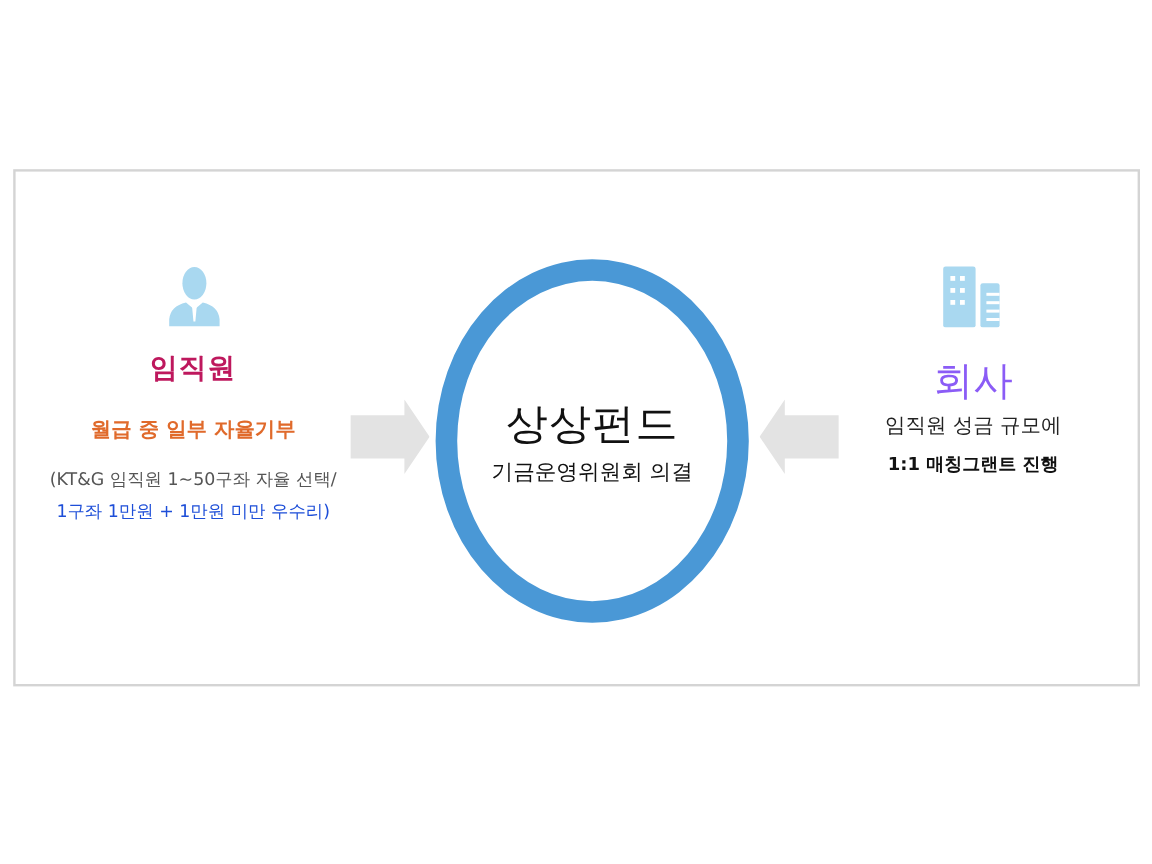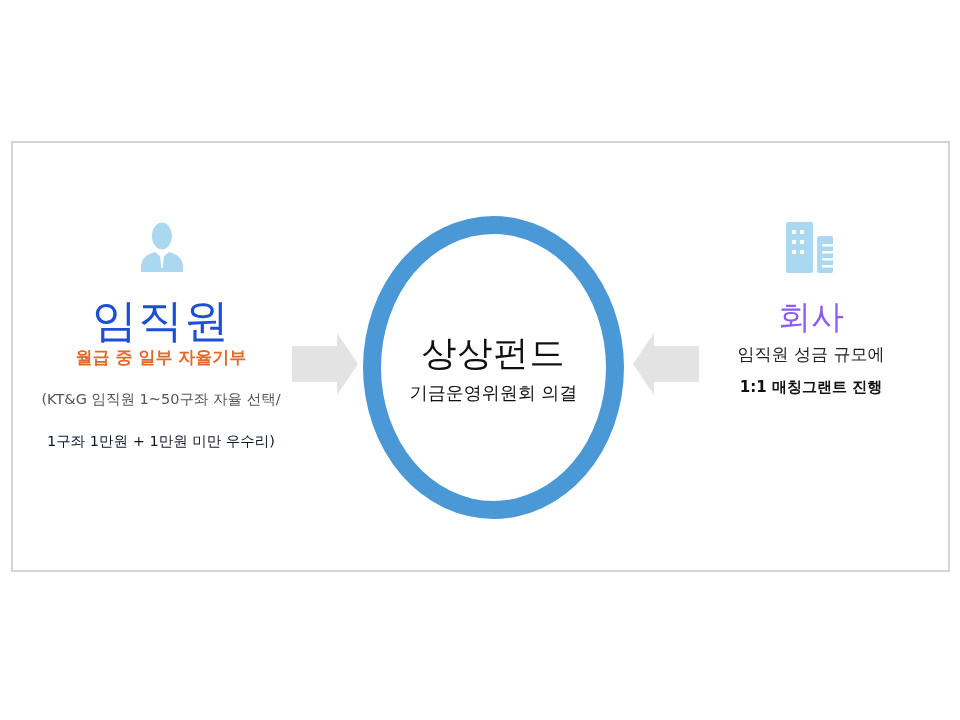--- a/index.html
+++ b/index.html
@@ -9,24 +9,24 @@
   }
   .frame {
     position:absolute; left:11px; top:141px; width:935px; height:427px;
     border:2px solid #d4d4d4; box-sizing:content-box; background:#ffffff;
   }
   .abs { position:absolute; }
   .center-text { text-align:center; white-space:nowrap; }
 
   
   .person-icon { left:139px; top:222px; width:46px; height:50px; }
-  .left-title { left:61px; width:200px; top:291px; font-size:45px; font-weight:normal; color:#1d4ed8; letter-spacing:1px; }
+  .left-title { left:61px; width:200px; top:291px; font-size:23px; font-weight:bold; color:#be185d; letter-spacing:1px; }
   .left-sub { left:11px; width:300px; top:346px; font-size:17px; font-weight:bold; color:#e06a2b;text-align:center; }
   .left-note1 { left:11px; width:300px; top:390px; font-size:14.5px; color:#555555; }
-  .left-note2 { left:11px; width:300px; top:432px; font-size:14.5px; color:#0f172a; }
+  .left-note2 { left:11px; width:300px; top:417px; font-size:14.5px; color:#1d4ed8; }
 
   
   .arrow-right { left:292px; top:333px; width:66px; height:62px; }
   .arrow-left { left:633px; top:333px; width:66px; height:62px; }
 
   
   .ring {
     left:363px; top:216px; width:261px; height:303px; box-sizing:border-box;
     border:18px solid #4a98d6; border-radius:50%; background:#ffffff;
   }

